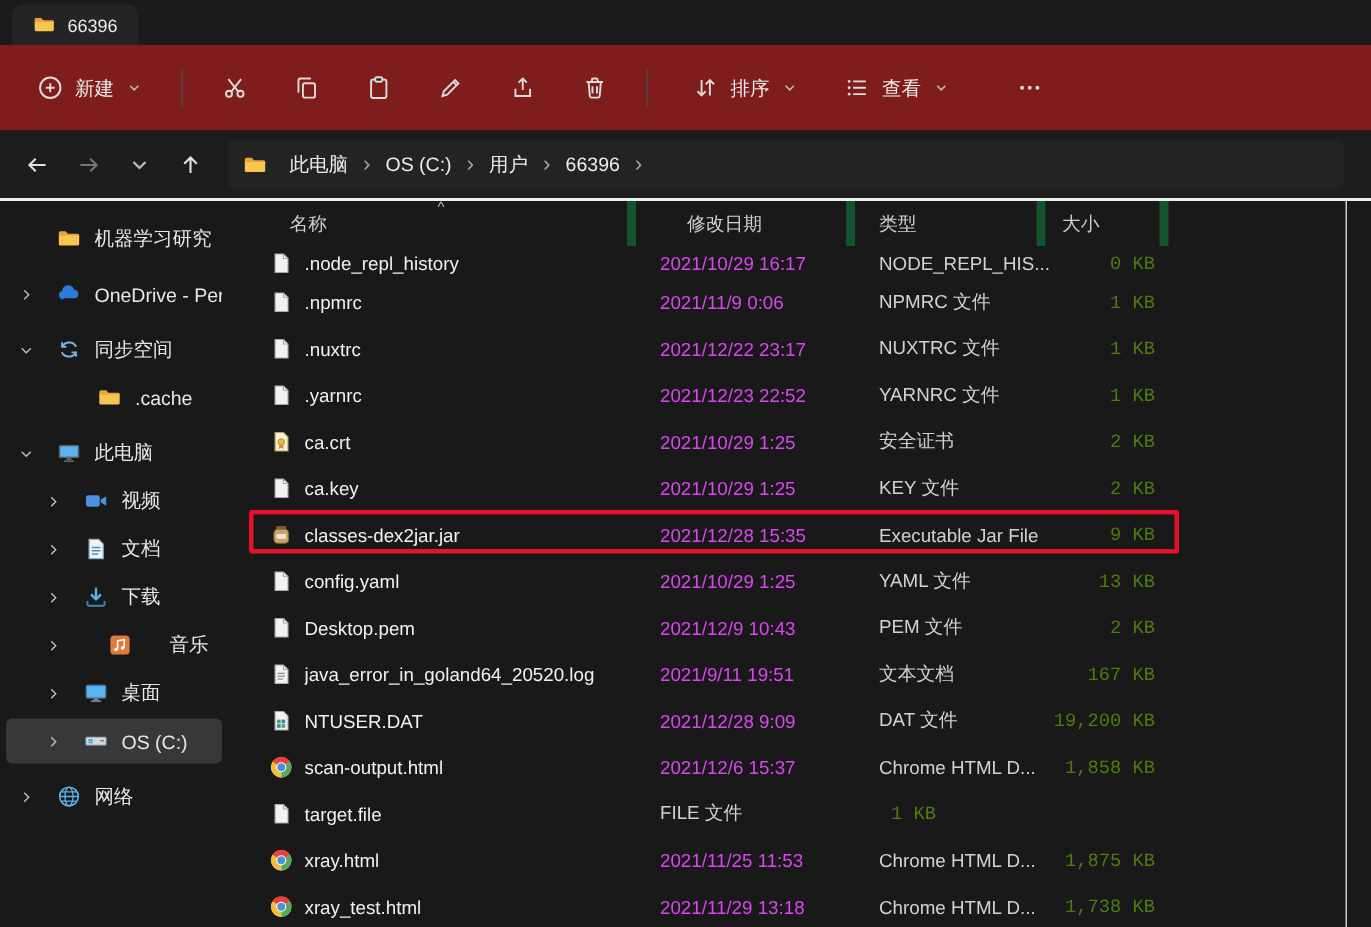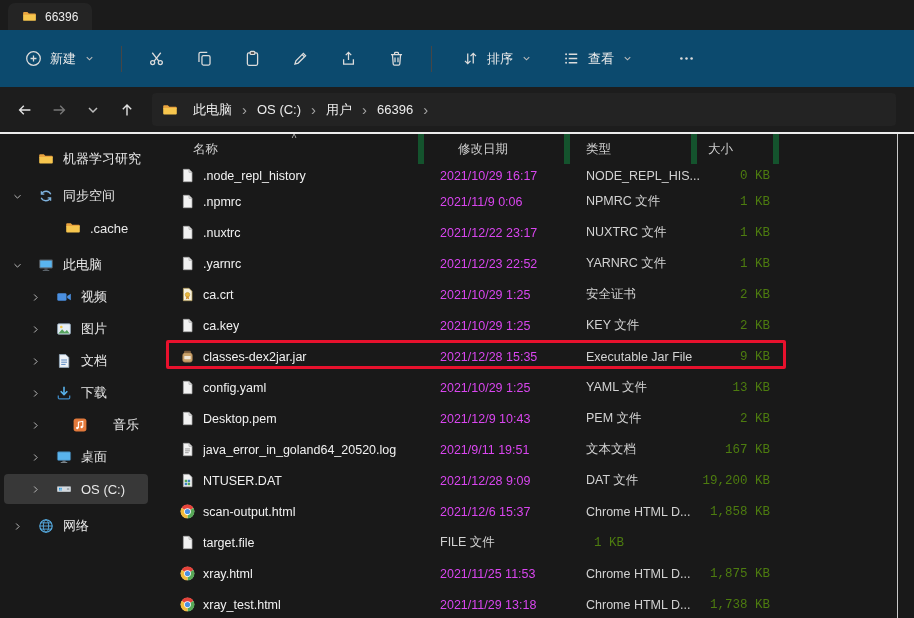--- a/index.html
+++ b/index.html
@@ -13,21 +13,21 @@
   }
   svg { display: block; }
   button { background: none; border: none; color: inherit; font: inherit; cursor: default; }
 
   
   .titlebar { height: 30px; background: #1b1b1b; display: flex; align-items: flex-end; padding-left: 8px; }
   .tab { height: 27px; background: #242424; border-radius: 7px 7px 0 0; display: flex; align-items: center; gap: 8px; padding: 0 14px; font-size: 12px; color: #ececec; }
   .tab .tabicon { width: 15px; height: 15px; }
 
   
-  .toolbar { height: 57px; background: #0c4a6e; display: flex; align-items: center; padding: 0 14px; gap: 9px; }
+  .toolbar { height: 57px; background: #7f1d1d; display: flex; align-items: center; padding: 0 14px; gap: 9px; }
   .tb-btn { display: flex; align-items: center; gap: 8px; padding: 8px 11px; border-radius: 5px; color: #ebebeb; font-size: 13px; }
   .tbi { width: 17px; height: 17px; }
   .tbi svg { width: 100%; height: 100%; }
   .tbc { width: 11px; height: 11px; }
   .tbc svg { width: 100%; height: 100%; }
   .tsep { width: 1px; height: 26px; background: #464646; margin: 0 6px; }
   .tb-btn[data-name="sort-button"] { margin-left: 4px; }
   .tb-btn[data-name="more-button"] { margin-left: 14px; }
 
   
@@ -259,20 +259,33 @@
       <div class="side-item" data-name="sidebar-item-ml-research" style="padding-left: 6px;">
         <span class="chev" data-name="chevron-spacer"></span>
         <span class="sicon" data-name="folder-icon">
           <svg viewBox="0 0 16 16">
             <path d="M1.2 4.2q0-1 1-1h3.6l1.5 1.6h6.5q1 0 1 1v.8H1.2z" fill="#e9a33f"></path>
             <path d="M1.2 6h13.6v5.6q0 1-1 1H2.2q-1 0-1-1z" fill="#f7c64e"></path>
           </svg>
         </span>
         <span class="slabel" data-name="sidebar-item-label">机器学习研究</span>
       </div>
+      <div class="side-item section-start" data-name="sidebar-item-onedrive" style="padding-left: 6px;">
+        <span class="chev" data-name="chevron-right-icon">
+          <svg viewBox="0 0 16 16" fill="none" stroke="#bdbdbd" stroke-width="1.4">
+            <path d="M6 3.6L10.4 8 6 12.4"></path>
+          </svg>
+        </span>
+        <span class="sicon" data-name="onedrive-icon">
+          <svg viewBox="0 0 16 16">
+            <path d="M4.1 11.6a2.9 2.9 0 0 1-.6-5.7 4 4 0 0 1 7.8-.9 3 3 0 0 1 1 5.8l-.6.1H4.6z" fill="#2a7cd4"></path>
+          </svg>
+        </span>
+        <span class="slabel" data-name="sidebar-item-label">OneDrive - Per</span>
+      </div>
       <div class="side-item section-start" data-name="sidebar-item-sync-space" style="padding-left: 6px;">
         <span class="chev" data-name="chevron-down-icon">
           <svg viewBox="0 0 16 16" fill="none" stroke="#bdbdbd" stroke-width="1.4">
             <path d="M3.6 6L8 10.4 12.4 6"></path>
           </svg>
         </span>
         <span class="sicon" data-name="sync-icon">
           <svg viewBox="0 0 16 16" fill="none" stroke="#7fb2dd" stroke-width="1.3">
             <path d="M12.8 6.2A5.2 5.2 0 0 0 3.6 5.9"></path>
             <path d="M3.2 9.8a5.2 5.2 0 0 0 9.2.3"></path>
@@ -314,35 +327,20 @@
             <path d="M6 3.6L10.4 8 6 12.4"></path>
           </svg>
         </span>
         <span class="sicon" data-name="videos-icon">
           <svg viewBox="0 0 16 16">
             <rect x="1.3" y="4.2" width="9.2" height="7.6" rx="1.4" fill="#4a8fe0"></rect>
             <path d="M11.2 7l3.6-2.2v6.4L11.2 9z" fill="#4a8fe0"></path>
           </svg>
         </span>
         <span class="slabel" data-name="sidebar-item-label">视频</span>
-      </div>
-      <div class="side-item" data-name="sidebar-item-pictures" style="padding-left: 24px;">
-        <span class="chev" data-name="chevron-right-icon">
-          <svg viewBox="0 0 16 16" fill="none" stroke="#bdbdbd" stroke-width="1.4">
-            <path d="M6 3.6L10.4 8 6 12.4"></path>
-          </svg>
-        </span>
-        <span class="sicon" data-name="pictures-icon">
-          <svg viewBox="0 0 16 16">
-            <rect x="1.6" y="2.8" width="12.8" height="10.4" rx="1.2" fill="#e7eef5" stroke="#93a9bd" stroke-width="0.8"></rect>
-            <circle cx="5.3" cy="6" r="1.3" fill="#f2c94c"></circle>
-            <path d="M2.4 12.4l3.7-4.1 2.7 2.8 2.1-2.2 2.7 3.5z" fill="#55a35e"></path>
-          </svg>
-        </span>
-        <span class="slabel" data-name="sidebar-item-label">图片</span>
       </div>
       <div class="side-item" data-name="sidebar-item-documents" style="padding-left: 24px;">
         <span class="chev" data-name="chevron-right-icon">
           <svg viewBox="0 0 16 16" fill="none" stroke="#bdbdbd" stroke-width="1.4">
             <path d="M6 3.6L10.4 8 6 12.4"></path>
           </svg>
         </span>
         <span class="sicon" data-name="documents-icon">
           <svg viewBox="0 0 16 16">
             <path d="M3.4 1.6h6.4l3 3v9.8H3.4z" fill="#eef3f8" stroke="#93a9bd" stroke-width="0.8"></path>

